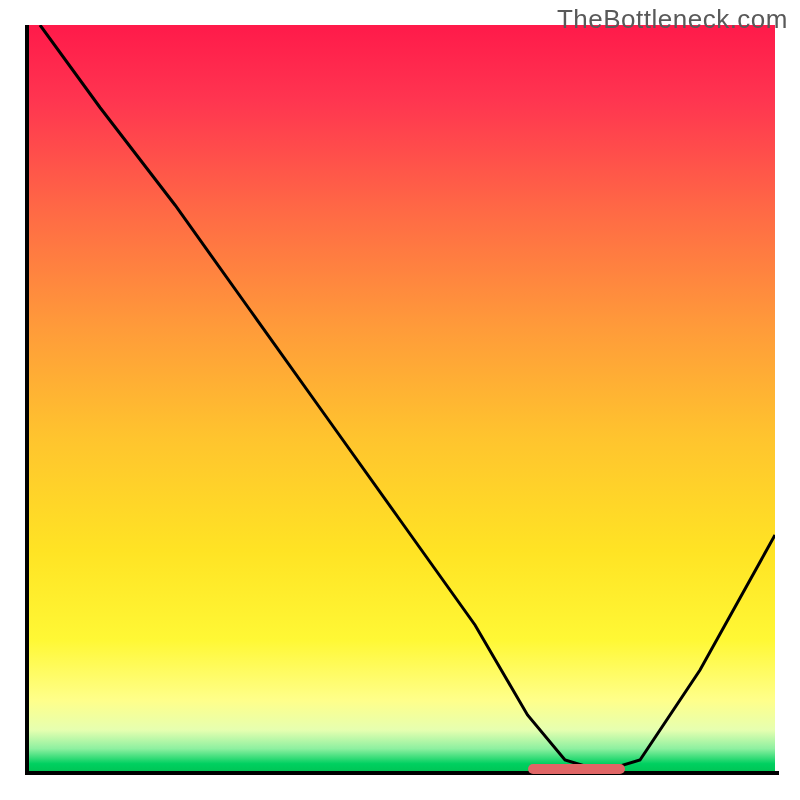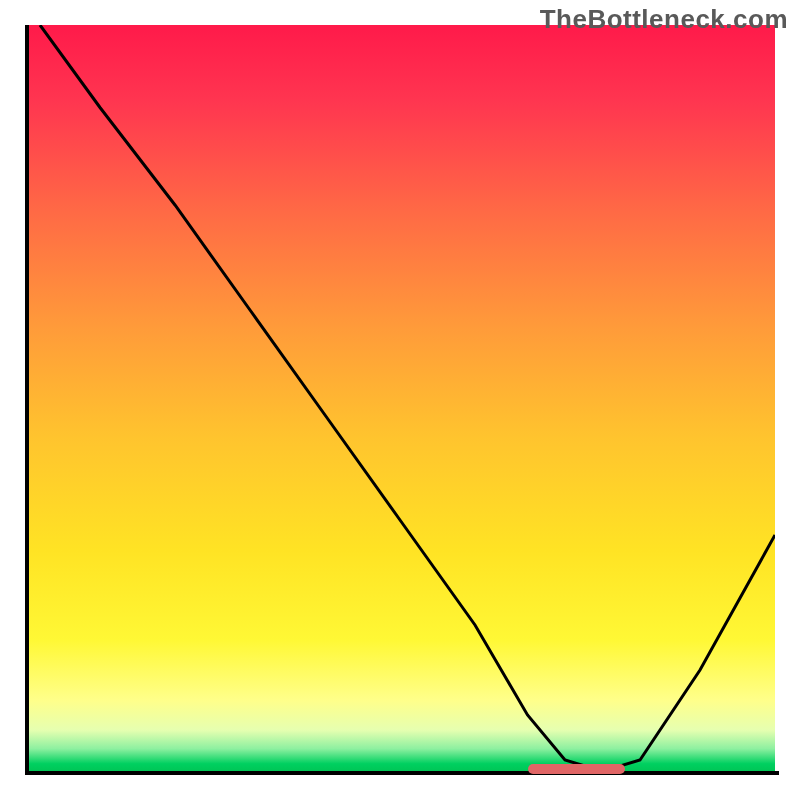--- a/index.html
+++ b/index.html
@@ -13,21 +13,21 @@
   .chart-container {
     position: relative;
     width: 800px;
     height: 800px;
   }
   .watermark {
     position: absolute;
     top: 4px;
     right: 12px;
     font-size: 26px;
-    font-weight: bold;
+    font-weight: normal;
     color: #595959;
     letter-spacing: 0.5px;
     z-index: 10;
   }
   .plot-area {
     position: absolute;
     left: 25px;
     top: 25px;
     width: 750px;
     height: 750px;

